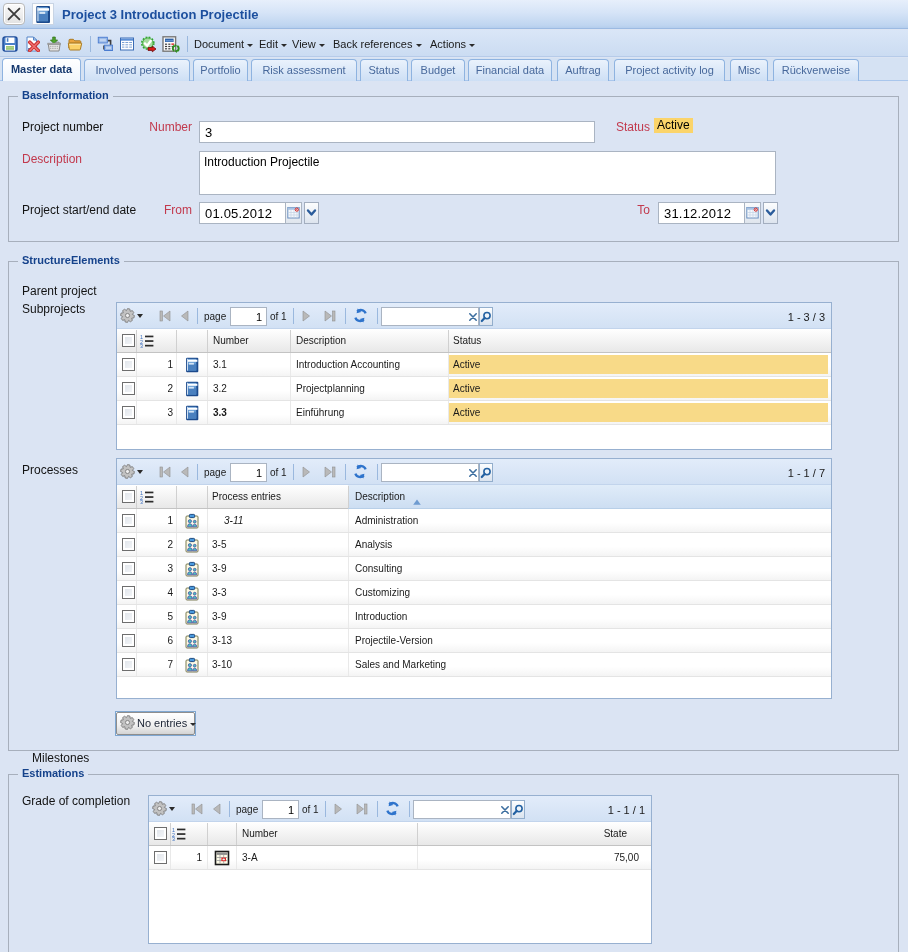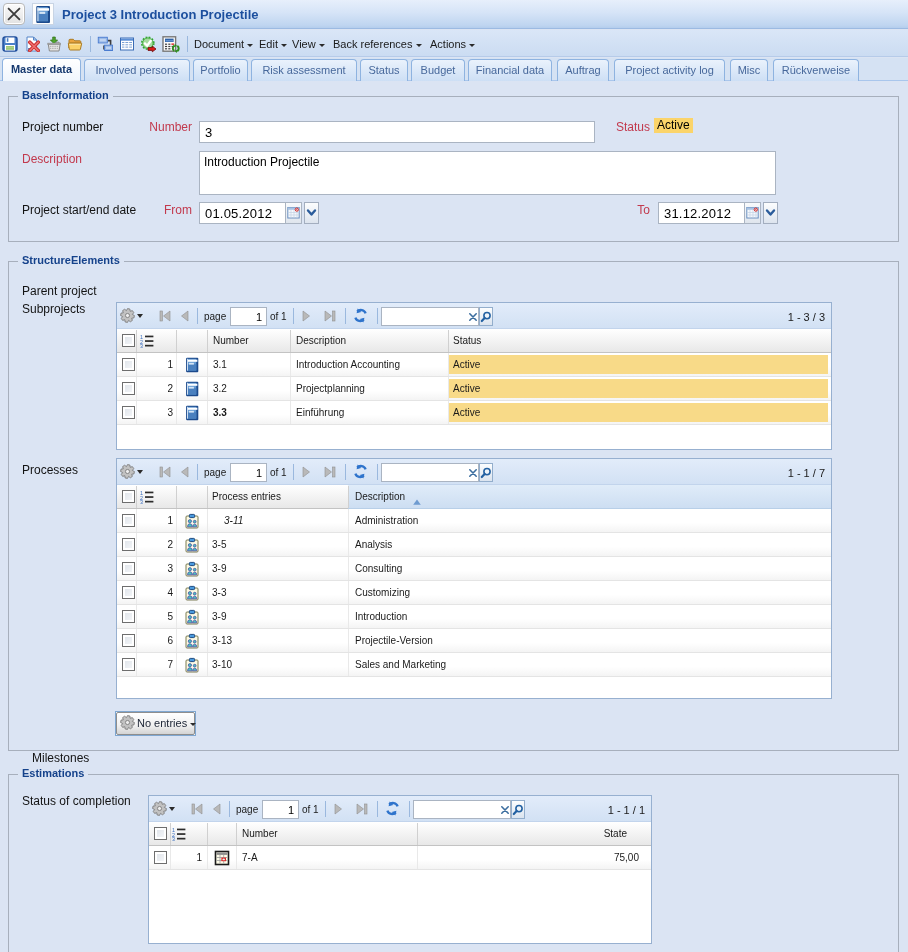--- a/index.html
+++ b/index.html
@@ -202,21 +202,21 @@
 <div class="lbl" style="position:absolute;left:32px;top:711px;margin-top:40px;">Milestones</div>
 <div style="position:absolute;left:115px;top:711px;width:81px;height:25px;border:1px solid #7fa7d1;background:#fff;padding:1px;"></div>
 <div style="position:absolute;left:116px;top:712px;width:79px;height:23px;border:1px solid #8e8e8e;background:linear-gradient(180deg,#ffffff 0%,#f0f0f0 60%,#d4d4d4 100%);border-radius:2px;"></div>
 <div style="position:absolute;left:120px;top:715px;width:16px;height:16px;">
     <svg width="15" height="15" viewBox="0 0 15 15">
       <path d="M12.35,6.44 L14.40,7.50 L13.97,9.89 L11.68,10.18 L11.68,10.18 L12.38,12.38 L10.39,13.77 L8.56,12.35 L8.56,12.35 L7.50,14.40 L5.11,13.97 L4.82,11.68 L4.82,11.68 L2.62,12.38 L1.23,10.39 L2.65,8.56 L2.65,8.56 L0.60,7.50 L1.03,5.11 L3.32,4.82 L3.32,4.82 L2.62,2.62 L4.61,1.23 L6.44,2.65 L6.44,2.65 L7.50,0.60 L9.89,1.03 L10.18,3.32 L10.18,3.32 L12.38,2.62 L13.77,4.61 L12.35,6.44 Z" fill="#c2c2c2" stroke="#7e7e7e" stroke-width="0.9"></path>
       <circle cx="7.5" cy="7.5" r="2.07" fill="#ededed" stroke="#7e7e7e" stroke-width="0.9"></circle>
     </svg>
   </div>
 <div style="position:absolute;left:137px;top:717px;font-size:11px;color:#202838;">No entries&nbsp;<span style="display:inline-block;width:0;height:0;border-left:3px solid transparent;border-right:3px solid transparent;border-top:3.5px solid #2b2b2b;vertical-align:middle;"></span></div>
-<div class="lbl" style="position:absolute;left:22px;top:794px;">Status of completion</div>
+<div class="lbl" style="position:absolute;left:22px;top:794px;">Grade of completion</div>
 <div style="position:absolute;left:116px;top:302px;width:716px;height:148px;border:1px solid #97b0d0;background:#ffffff;"></div>
 <div style="position:absolute;left:117px;top:303px;width:714px;height:26px;background:linear-gradient(180deg,#e2ecfa,#d2e1f4);border-bottom:1px solid #c2d4ec;"></div>
 <div style="position:absolute;left:120px;top:308px;width:16px;height:16px;">
     <svg width="15" height="15" viewBox="0 0 15 15">
       <path d="M12.35,6.44 L14.40,7.50 L13.97,9.89 L11.68,10.18 L11.68,10.18 L12.38,12.38 L10.39,13.77 L8.56,12.35 L8.56,12.35 L7.50,14.40 L5.11,13.97 L4.82,11.68 L4.82,11.68 L2.62,12.38 L1.23,10.39 L2.65,8.56 L2.65,8.56 L0.60,7.50 L1.03,5.11 L3.32,4.82 L3.32,4.82 L2.62,2.62 L4.61,1.23 L6.44,2.65 L6.44,2.65 L7.50,0.60 L9.89,1.03 L10.18,3.32 L10.18,3.32 L12.38,2.62 L13.77,4.61 L12.35,6.44 Z" fill="#c2c2c2" stroke="#7e7e7e" stroke-width="0.9"></path>
       <circle cx="7.5" cy="7.5" r="2.07" fill="#ededed" stroke="#7e7e7e" stroke-width="0.9"></circle>
     </svg>
   </div>
 <div style="position:absolute;left:137px;top:314px;width:0;height:0;border-left:3.5px solid transparent;border-right:3.5px solid transparent;border-top:4px solid #2b2b2b;"></div>
 <div style="position:absolute;left:158px;top:308px;width:14px;height:16px;">
@@ -660,13 +660,13 @@
 <div class="gtxt" style="position:absolute;left:168px;top:852px;width:34px;text-align:right;">1</div>
 <div style="position:absolute;left:214px;top:850px;width:16px;height:16px;">
     <svg width="16" height="16" viewBox="0 0 16 16">
       <rect x="1.5" y="1.5" width="13" height="13" fill="#fdfbe8" stroke="#1a1a1a" stroke-width="1.6"></rect>
       <rect x="2.5" y="2.5" width="11" height="2.4" fill="#8d8d8d"></rect>
       <path d="M2.5 7.5 H13.5 M2.5 10.5 H13.5 M6 5 V13.5 M9.7 5 V13.5" stroke="#9a9a9a" stroke-width="0.8" fill="none"></path>
       <rect x="7.4" y="7.6" width="4.6" height="3.6" fill="#e02222"></rect>
       <ellipse cx="9.7" cy="9.4" rx="1.3" ry="0.9" fill="#d8f4f0"></ellipse>
     </svg>
   </div>
-<div class="gtxt" style="position:absolute;left:242px;top:852px;">7-A</div>
+<div class="gtxt" style="position:absolute;left:242px;top:852px;">3-A</div>
 <div class="gtxt" style="position:absolute;left:149px;top:852px;width:490px;text-align:right;">75,00</div>
 </body></html>

